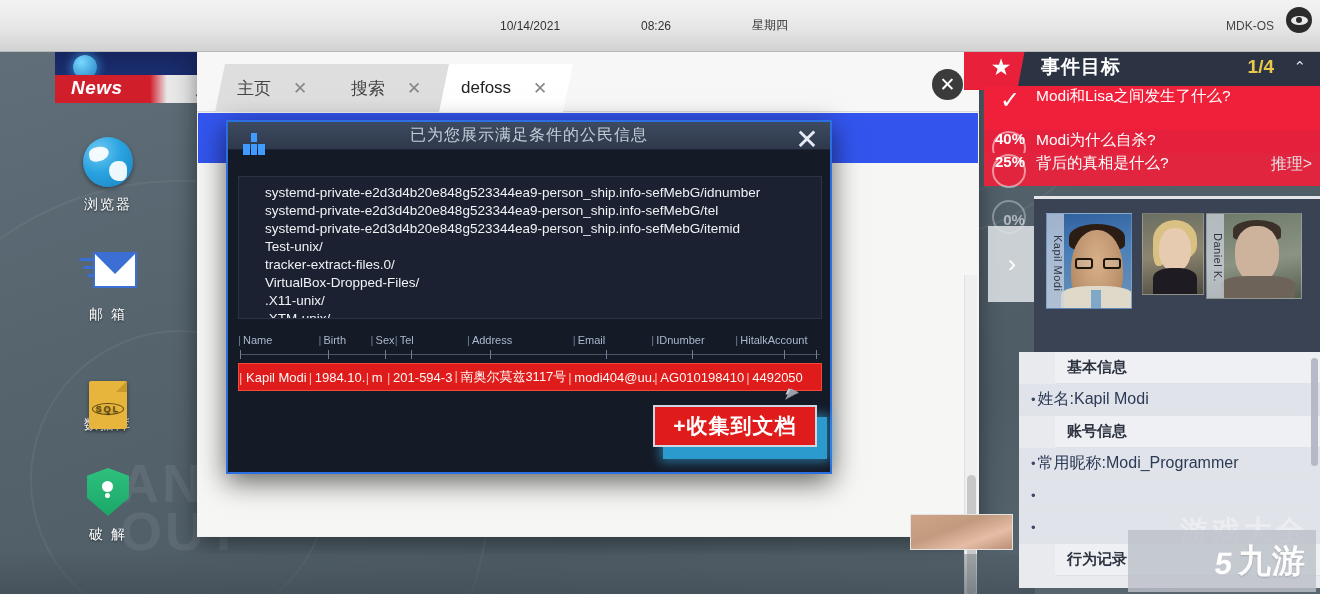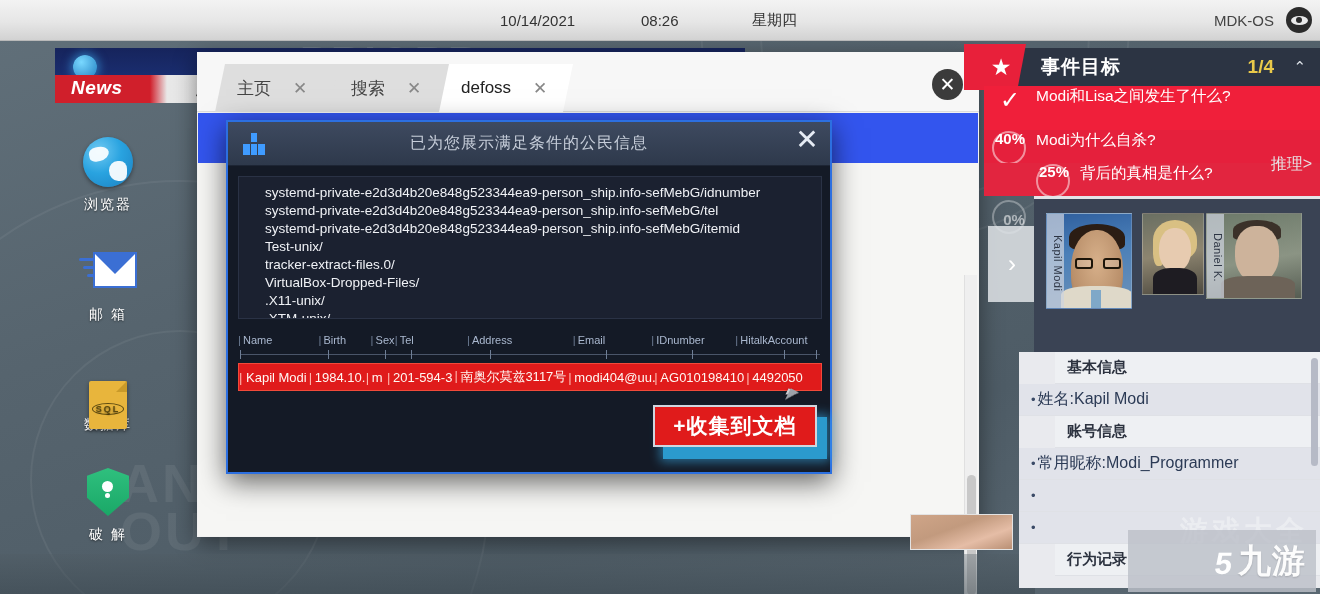--- a/index.html
+++ b/index.html
@@ -36,25 +36,25 @@
     border: 2px solid rgba(255,255,255,0.06);
     border-radius: 50%;
   }
   #arc1 { width: 330px; height: 330px; left: 760px; top: -130px; }
   #arc2 { width: 430px; height: 430px; left: 700px; top: -190px; }
   #arc3 { width: 300px; height: 300px; left: 30px; top: 330px; }
   #arc4 { width: 620px; height: 620px; left: -130px; top: 180px; }
 
   
   #topbar {
-    position: absolute; left: 0; top: 0; width: 1320px; height: 41px;
+    position: absolute; left: 0; top: 0; width: 1320px; height: 52px;
     background: linear-gradient(180deg,#f3f3f3 0%,#e6e6e6 55%,#d2d2d2 100%);
     border-bottom: 1px solid #b9b9b9;
     display: flex; align-items: center;
-    font-size: 15px; color: #333;
+    font-size: 12px; color: #333;
     z-index: 40;
   }
   #topbar .tb-date { position: absolute; left: 500px; }
   #topbar .tb-time { position: absolute; left: 641px; }
   #topbar .tb-day  { position: absolute; left: 752px; }
   #topbar .tb-os   { position: absolute; right: 46px; color: #444; }
   #topbar .tb-logo {
     position: absolute; right: 8px; top: 7px;
     width: 26px; height: 26px; border-radius: 50%;
     background: #2b2b2b;
@@ -232,21 +232,21 @@
 
   
   #modal {
     position: absolute; left: 226px; top: 120px; width: 606px; height: 354px;
     background: #141a26;
     border: 2px solid #2c6fe0;
     box-shadow: 0 8px 26px rgba(0,0,0,.6);
     z-index: 20;
   }
   #modal-header {
-    position: absolute; left: 0; top: 0; width: 602px; height: 44px;
+    position: absolute; left: 0; top: 0; width: 602px; height: 28px;
     background: linear-gradient(180deg,#3e4a60 0%, #2e394b 100%);
     display: flex; align-items: center;
     border-bottom: 1px solid #1d2534;
   }
   #modal-logo {
     position: absolute; left: 14px; top: 11px; width: 24px; height: 22px;
   }
   #modal-logo .b { position:absolute; background:#3f9bff; }
   #modal-logo .b1 { left: 9px; top: 0; width: 6px; height: 9px; }
   #modal-logo .b2 { left: 1px; top: 11px; width: 7px; height: 11px; }
@@ -370,21 +370,21 @@
     font-size: 15px; font-weight: bold;
     position: relative;
   }
   .goal .badge .ring {
     position:absolute; left: 8px; top: 1px; width: 34px; height: 34px;
     border: 2px solid rgba(255,255,255,.5); border-radius: 50%;
   }
   .goal .gtext { font-size: 15.5px; line-height: 20px; padding-right: 60px; }
   #goal0 { top: 0;  height: 44px; background: #f01f3a; }
   #goal1 { top: 44px; height: 33px; background: #e5203c; }
-  #goal2 { top: 77px; height: 33px; background: #e2253f; padding-left: 44px; }
+  #goal2 { top: 67px; height: 33px; background: #e2253f; }
   #goal0 .badge .check { font-size: 24px; font-weight: bold; }
   #rp-deduce {
     position: absolute; right: 8px; top: 68px;
     color: #e6e2e4; font-size: 16px;
     z-index: 3;
   }
 
   #rp-goal3 {
     position: absolute; left: 0; top: 148px; width: 60px; height: 46px;
     color: rgba(255,255,255,.55); font-size: 15px; font-weight: bold;

